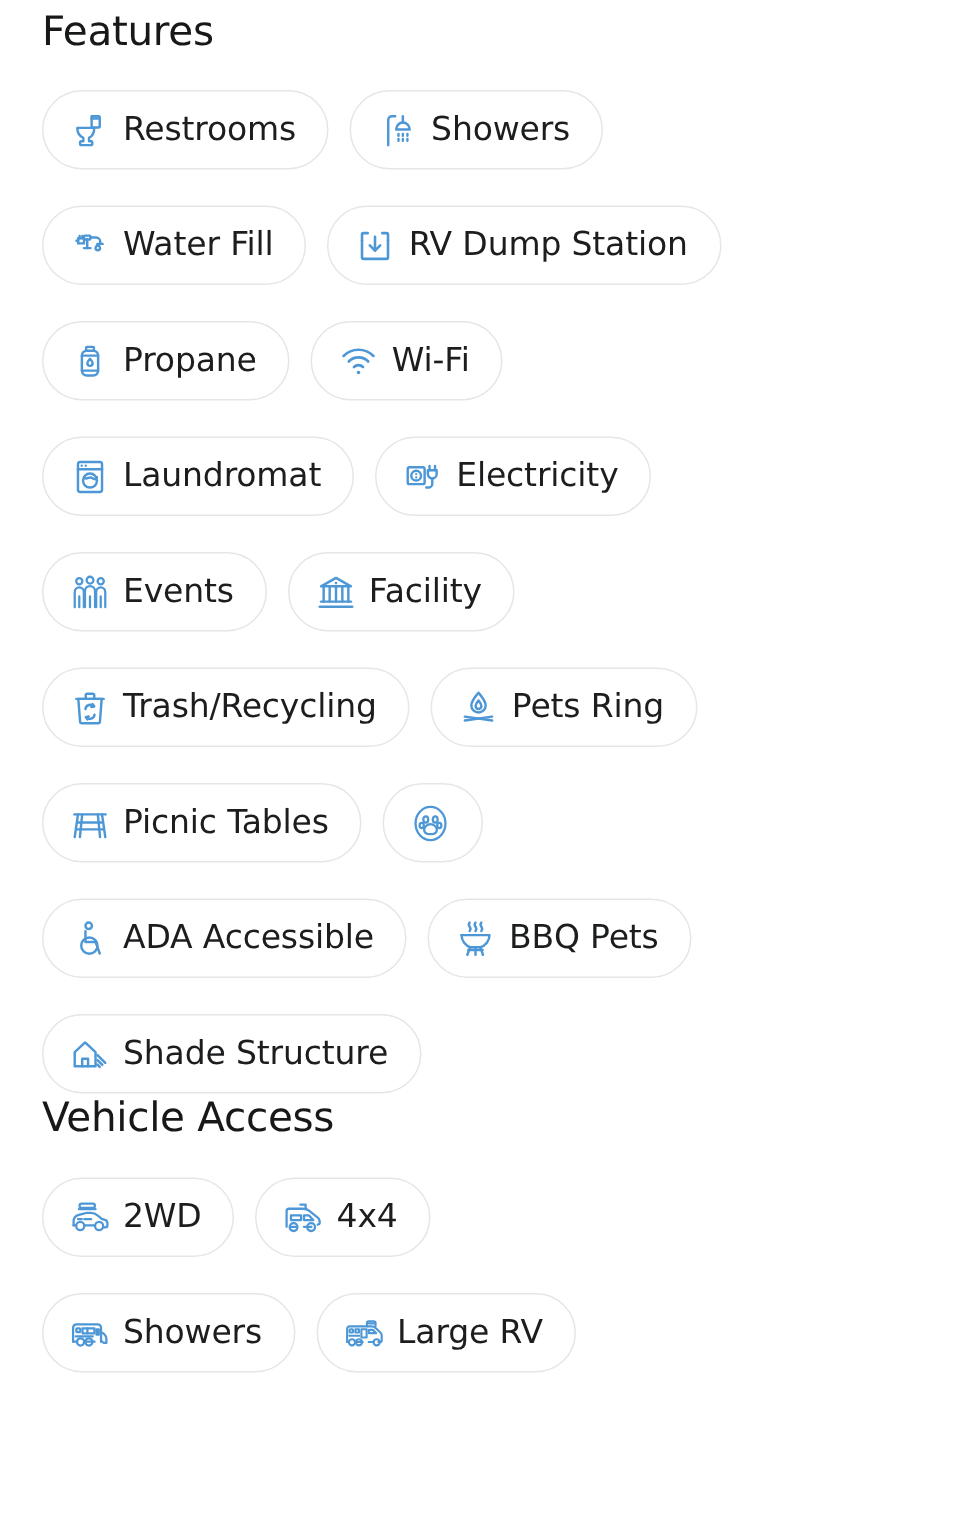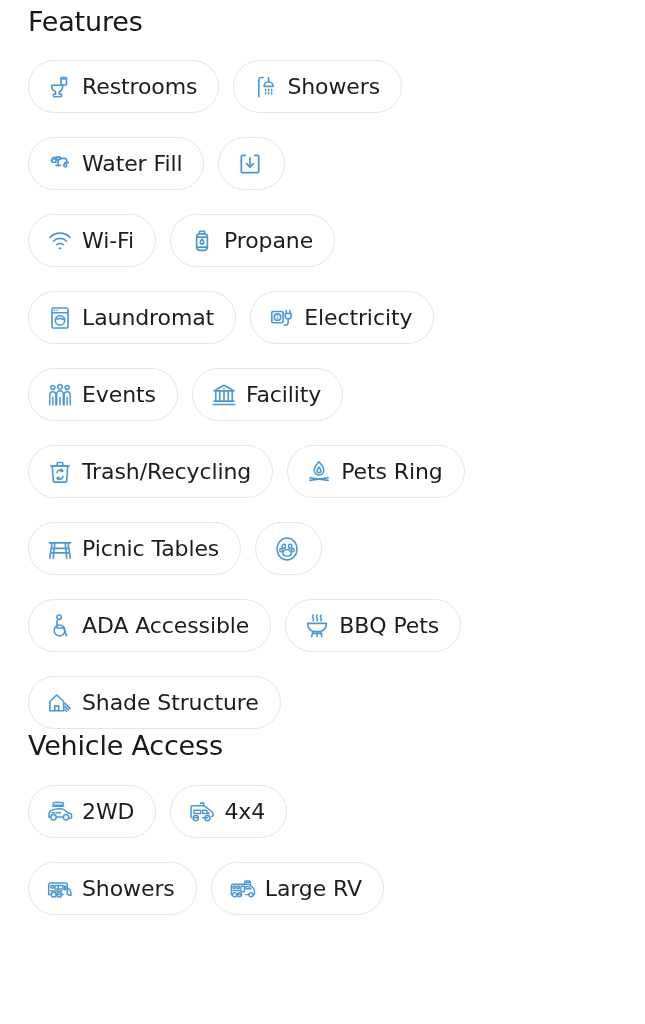--- a/index.html
+++ b/index.html
@@ -138,46 +138,47 @@
       <div class="chip">
         <span class="chip-icon">
           <svg viewBox="0 0 24 24" fill="none" stroke="currentColor" stroke-width="1.6" stroke-linecap="round" stroke-linejoin="round">
             <path d="M4 8.6V19a.9.9 0 0 0 .9.9h14.2a.9.9 0 0 0 .9-.9V8.6"></path>
             <path d="M4 8.6V5a.9.9 0 0 1 .9-.9h2.6"></path>
             <path d="M20 8.6V5a.9.9 0 0 0-.9-.9h-2.6"></path>
             <path d="M12 6.4v8.3"></path>
             <path d="M8.8 11.6 12 14.8l3.2-3.2"></path>
           </svg>
         </span>
-      </div>
-
-      <div class="row-break"></div>
+        <span class="chip-label">RV Dump Station</span>
+      </div>
+
+      <div class="row-break"></div>
+
+      <div class="chip">
+        <span class="chip-icon">
+          <svg viewBox="0 0 24 24" fill="none" stroke="currentColor" stroke-width="1.5" stroke-linecap="round" stroke-linejoin="round">
+            <rect x="7" y="5.4" width="10" height="15.2" rx="3"></rect>
+            <path d="M9.6 5.4V3.6a.6.6 0 0 1 .6-.6h3.6a.6.6 0 0 1 .6.6v1.8"></path>
+            <path d="M7 8.4h10M7 17.6h10"></path>
+            <path d="M13.6 13.1c0 .9-.7 1.6-1.6 1.6s-1.6-.7-1.6-1.6c0-1 1.6-2.8 1.6-2.8s1.6 1.8 1.6 2.8z"></path>
+          </svg>
+        </span>
+        <span class="chip-label">Propane</span>
+      </div>
 
       <div class="chip">
         <span class="chip-icon">
           <svg viewBox="0 0 24 24" fill="none" stroke="currentColor" stroke-width="1.6" stroke-linecap="round" stroke-linejoin="round">
             <path d="M2.8 8.6a13 13 0 0 1 18.4 0"></path>
             <path d="M6 12a8.4 8.4 0 0 1 12 0"></path>
             <path d="M9.2 15.4a3.9 3.9 0 0 1 5.6 0"></path>
             <circle cx="12" cy="18.8" r="1.1" fill="currentColor" stroke="none"></circle>
           </svg>
         </span>
         <span class="chip-label">Wi-Fi</span>
-      </div>
-
-      <div class="chip">
-        <span class="chip-icon">
-          <svg viewBox="0 0 24 24" fill="none" stroke="currentColor" stroke-width="1.5" stroke-linecap="round" stroke-linejoin="round">
-            <rect x="7" y="5.4" width="10" height="15.2" rx="3"></rect>
-            <path d="M9.6 5.4V3.6a.6.6 0 0 1 .6-.6h3.6a.6.6 0 0 1 .6.6v1.8"></path>
-            <path d="M7 8.4h10M7 17.6h10"></path>
-            <path d="M13.6 13.1c0 .9-.7 1.6-1.6 1.6s-1.6-.7-1.6-1.6c0-1 1.6-2.8 1.6-2.8s1.6 1.8 1.6 2.8z"></path>
-          </svg>
-        </span>
-        <span class="chip-label">Propane</span>
       </div>
 
       <div class="row-break"></div>
 
       <div class="chip">
         <span class="chip-icon">
           <svg viewBox="0 0 24 24" fill="none" stroke="currentColor" stroke-width="1.5" stroke-linecap="round" stroke-linejoin="round">
             <rect x="4.6" y="2.8" width="14.8" height="18.4" rx="1.4"></rect>
             <path d="M4.6 7.2h14.8"></path>
             <circle cx="6.9" cy="5" r="0.75" fill="currentColor" stroke="none"></circle>

